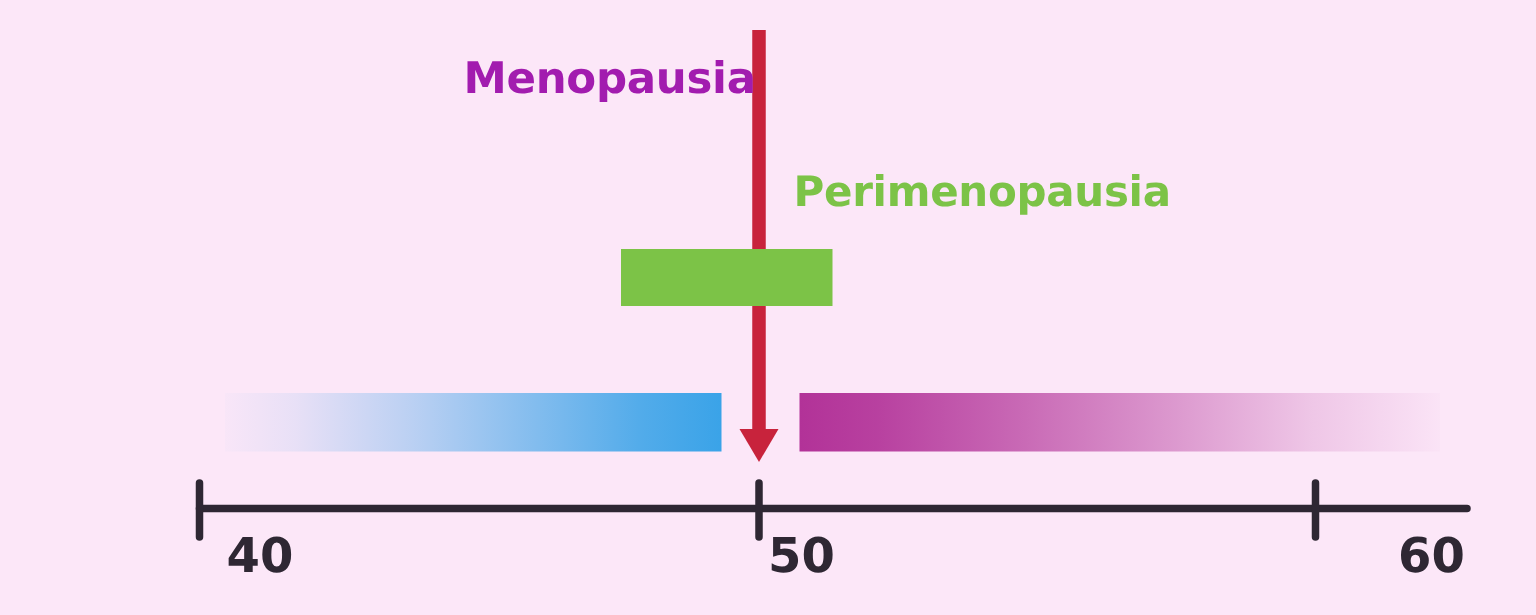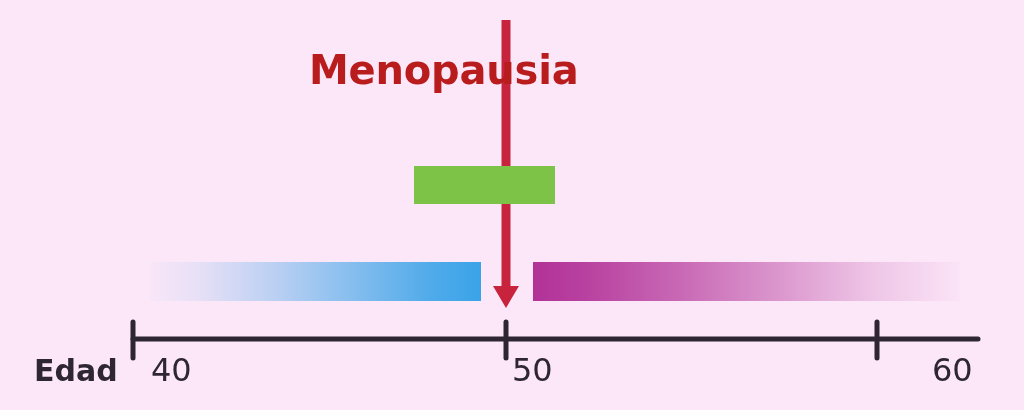--- a/index.html
+++ b/index.html
@@ -23,24 +23,23 @@
   .stage-label {
     position: absolute;
     font-family: "DejaVu Sans", sans-serif;
     font-weight: bold;
     white-space: nowrap;
     line-height: 1;
   }
   #label-menopausia {
     left: 309px;
     top: 38px;
-    font-size: 40px;
-    color: #b91c1c;
+    font-size: 29px;
+    color: #a21caf;
     letter-spacing: -0.2px;
-    margin-top: 12px;
   }
   #label-perimenopausia {
     left: 529px;
     top: 114px;
     font-size: 28px;
     color: #7cc347;
     letter-spacing: -0.2px;
   }
   #label-premenopausia {
     left: 254px;
@@ -120,21 +119,21 @@
     font-weight: bold;
     font-size: 30px;
     color: #2e2733;
     line-height: 1;
     white-space: nowrap;
   }
   .tick-label {
     position: absolute;
     top: 354px;
     font-family: "DejaVu Sans", sans-serif;
-    font-weight: normal;
+    font-weight: bold;
     font-size: 32px;
     color: #2e2733;
     line-height: 1;
     white-space: nowrap;
   }
   #tick-label-40 { left: 151px; }
   #tick-label-50 { left: 512px; }
   #tick-label-60 { left: 932px; }
 </style>
 </head>
@@ -144,37 +143,37 @@
 
   <div id="menopause-arrow">
     <svg width="36" height="292" viewBox="0 0 36 292" xmlns="http://www.w3.org/2000/svg">
       <line x1="18" y1="2" x2="18" y2="272" stroke="#c8233c" stroke-width="9"></line>
       <polygon points="18,290 5,268 31,268" fill="#c8233c"></polygon>
     </svg>
   </div>
 
   <div class="stage-label" id="label-menopausia">Menopausia</div>
 
+  <div class="stage-label" id="label-perimenopausia">Perimenopausia</div>
 
 
 
   <div id="bar-perimenopausia"></div>
   <div id="bar-premenopausia"></div>
   <div id="bar-postmenopausia"></div>
 
   <div id="age-axis">
     <svg width="1024" height="48" viewBox="0 0 1024 48" xmlns="http://www.w3.org/2000/svg">
       <line x1="133" y1="23" x2="978" y2="23" stroke="#2e2733" stroke-width="5" stroke-linecap="round"></line>
       <line x1="133" y1="6" x2="133" y2="42" stroke="#2e2733" stroke-width="5" stroke-linecap="round"></line>
       <line x1="506" y1="6" x2="506" y2="42" stroke="#2e2733" stroke-width="5" stroke-linecap="round"></line>
       <line x1="877" y1="6" x2="877" y2="42" stroke="#2e2733" stroke-width="5" stroke-linecap="round"></line>
     </svg>
   </div>
 
-  <div id="axis-label-edad">Edad</div>
 
   <div class="tick-label" id="tick-label-40">40</div>
 
   <div class="tick-label" id="tick-label-50">50</div>
 
   <div class="tick-label" id="tick-label-60">60</div>
 
 </div>
 
 </body></html>

